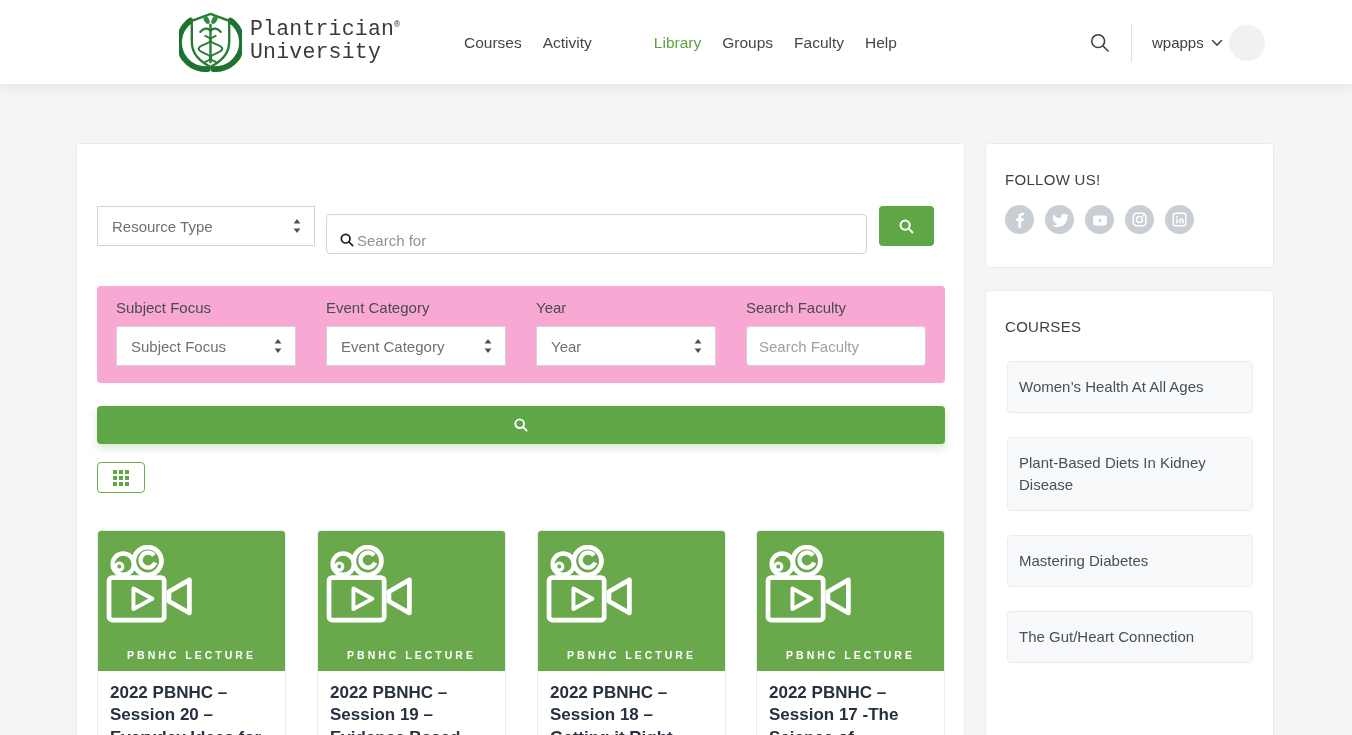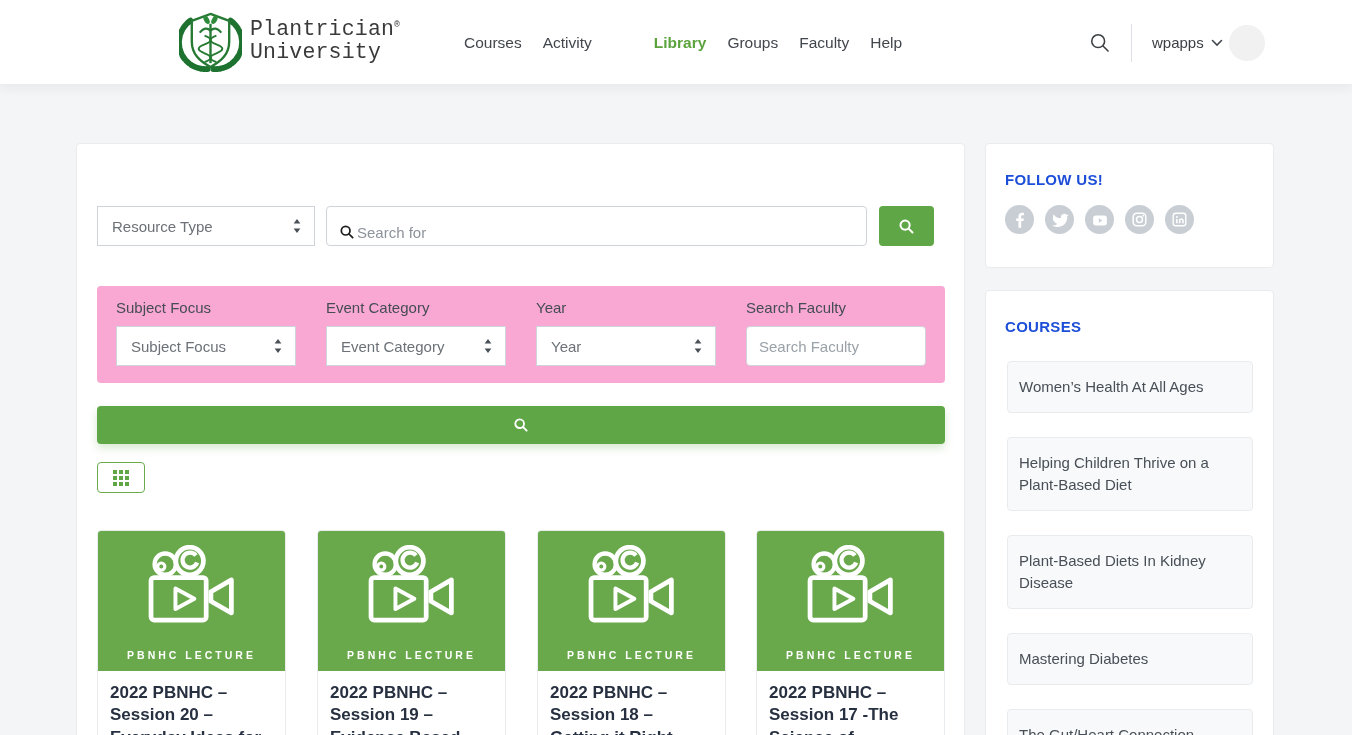--- a/index.html
+++ b/index.html
@@ -16,21 +16,21 @@
     box-shadow:0 4px 10px rgba(0,0,0,.05); z-index:5;
   }
   .logo-wrap { position:absolute; left:179px; top:9px; display:flex; align-items:center; gap:8px; }
   .logo-text {
     font-family:Liberation Mono, monospace; color:#3a3a3a;
     font-size:21.5px; line-height:1.06; letter-spacing:.2px;
   }
   .logo-text sup { font-size:9px; vertical-align:super; }
   .main-nav { position:absolute; left:464px; top:0; height:85px; display:flex; align-items:center; gap:21px; }
   .nav-link { font-size:15.5px; color:#42474d; text-decoration:none; cursor:pointer; }
-  .nav-link.active { color:#5ca33e; font-weight:bold;padding-left:41px; }
+  .nav-link.active { color:#5ca33e; font-weight:normal;padding-left:41px; }
   .hdr-search { position:absolute; left:1089px; top:32px; width:22px; height:22px; color:#3c4043; cursor:pointer; }
   .hdr-divider { position:absolute; left:1131px; top:24px; width:1px; height:38px; background:#dde0e4; }
   .account { position:absolute; left:1152px; top:0; height:85px; display:flex; align-items:center; gap:7px; cursor:pointer; }
   .account-name { font-size:15px; color:#3c4147; }
   .avatar { position:absolute; left:1229px; top:25px; width:36px; height:36px; border-radius:50%; background:#f1f1f2; cursor:pointer; }
 
   
   .main-card {
     position:absolute; left:76px; top:143px; width:889px; height:660px;
     background:#fff; border:1px solid #e9ebee; border-radius:4px;
@@ -39,21 +39,21 @@
 
   .sel {
     display:flex; align-items:center; justify-content:space-between;
     height:40px; background:#fff; border:1px solid #cfd4da; border-radius:0;
     padding:0 12px 0 14px; font-size:15px; color:#6b7177; cursor:pointer;
   }
   .sel-arrows { width:10px; height:16px; flex:none; }
   #resource-select { position:absolute; left:20px; top:62px; width:218px; }
 
   .search-wrap {
-    position:absolute; left:249px; top:62px; width:541px; height:40px;
+    position:absolute; left:249px; top:70px; width:541px; height:40px;
     background:#fff; border:1px solid #cfd4da; border-radius:4px;
     display:flex; align-items:center; padding:12px 10px 0 12px; gap:2px;
   }
   .search-wrap svg { flex:none; color:#1b1b1b; }
   .search-wrap input {
     border:none; outline:none; flex:1; font-size:15px; color:#333;
     font-family:"Liberation Sans", sans-serif; background:transparent;
   }
   .search-wrap input::placeholder { color:#8d939b; }
   .btn-green {
@@ -84,37 +84,37 @@
     display:flex; align-items:center; justify-content:center; cursor:pointer;
   }
 
   
   .result-card {
     position:absolute; top:386px; width:189px; height:300px;
     background:#fff; border:1px solid #e9ecef; border-radius:4px; cursor:pointer;
   }
   .thumb {
     position:relative; height:140px; background:#69a94c; border-radius:3px 3px 0 0;
-    display:flex; justify-content:center;
+    display:flex; 
   }
   .thumb svg { margin-top:14px; }
   .thumb-badge {
     position:absolute; bottom:10px; left:0; width:100%; text-align:center;
     color:#fff; font-size:10.5px; font-weight:bold; letter-spacing:3px;
   }
   .result-title { padding:11px 12px 0 12px; font-size:17px; font-weight:bold; color:#273040; line-height:1.32; }
 
   
   .side-card {
     position:absolute; left:985px; width:289px;
     background:#fff; border:1px solid #e9ebee; border-radius:4px;
   }
   #follow-card { top:143px; height:125px; }
   #courses-card { top:290px; height:462px; }
-  .side-title { padding:27px 0 0 19px; font-size:15px; font-weight:bold; color:#1d4ed8; letter-spacing:.3px; }
+  .side-title { padding:27px 0 0 19px; font-size:15px; font-weight:normal; color:#404040; letter-spacing:.3px; }
   .social-row { display:flex; gap:11px; margin:17px 0 0 19px; }
   .social-btn {
     width:29px; height:29px; border-radius:50%; background:#c9ced5;
     display:flex; align-items:center; justify-content:center; cursor:pointer;
   }
   .course-list { display:flex; flex-direction:column; gap:24px; margin:26px 20px 0 21px; }
   .course-item {
     background:#f8f9fa; border:1px solid #e9ecef; border-radius:4px;
     padding:14px 11px; font-size:15px; color:#484f57; line-height:1.47; cursor:pointer;
   }
@@ -352,20 +352,19 @@
           <path d="M12.2 16.4v-3q0-2 1.9-2t1.9 2v3" fill="none" stroke="#fff" stroke-width="1.8"></path>
         </svg>
       </div>
     </div>
   </aside>
 
   <aside class="side-card" id="courses-card">
     <div class="side-title">COURSES</div>
     <div class="course-list">
       <div class="course-item">Women’s Health At All Ages</div>
-      <div class="course-item">Helping Children Thrive on a Plant-Based Diet</div>
       <div class="course-item">Plant-Based Diets In Kidney Disease</div>
       <div class="course-item">Mastering Diabetes</div>
       <div class="course-item">The Gut/Heart Connection</div>
     </div>
   </aside>
 
 </div>
 
 </body></html>

